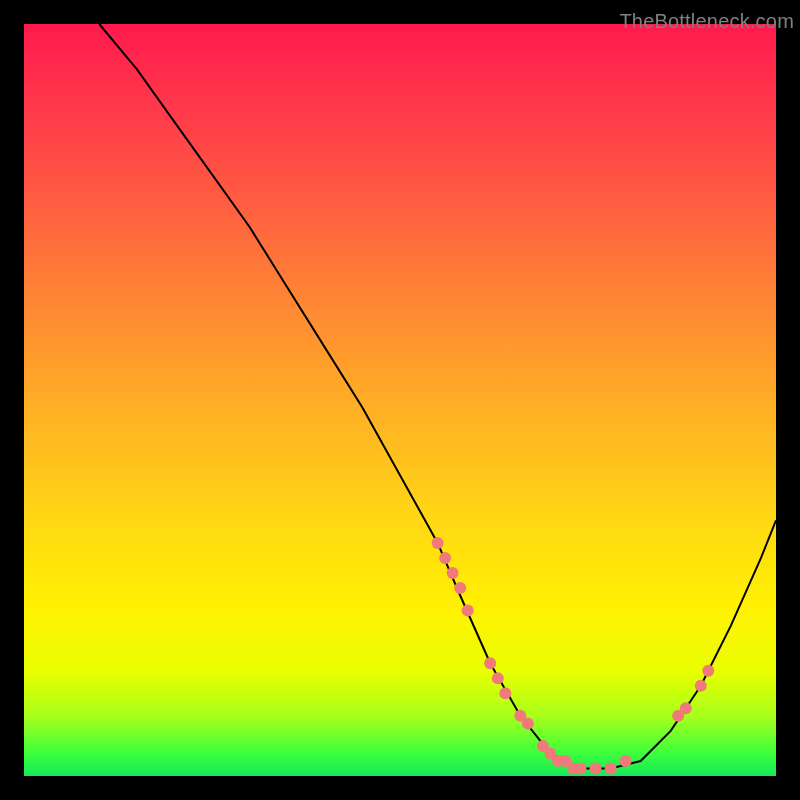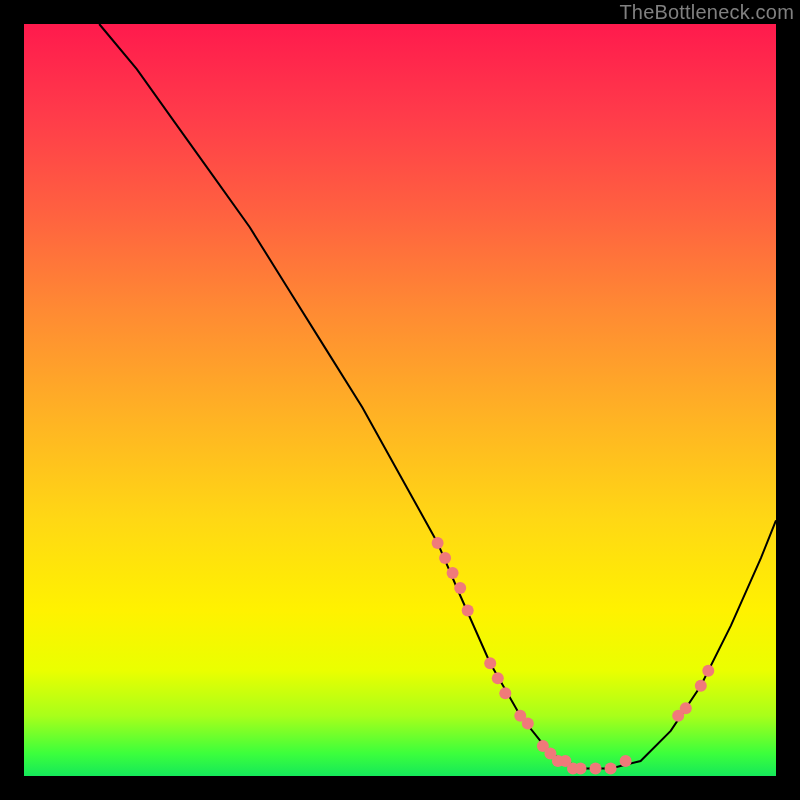--- a/index.html
+++ b/index.html
@@ -53,21 +53,21 @@
     fill: none;
     stroke: #000;
     stroke-width: 2;
   }
   .dot {
     fill: #f07a7a;
     stroke: none;
   }
   .watermark {
     position: absolute;
-    top: 1px;
+    top: 10px;
     right: 6px;
     color: #808080;
     font-size: 20px;
     font-weight: 500;
     letter-spacing: 0.2px;
   }
 </style>
 </head>
 <body>
 

